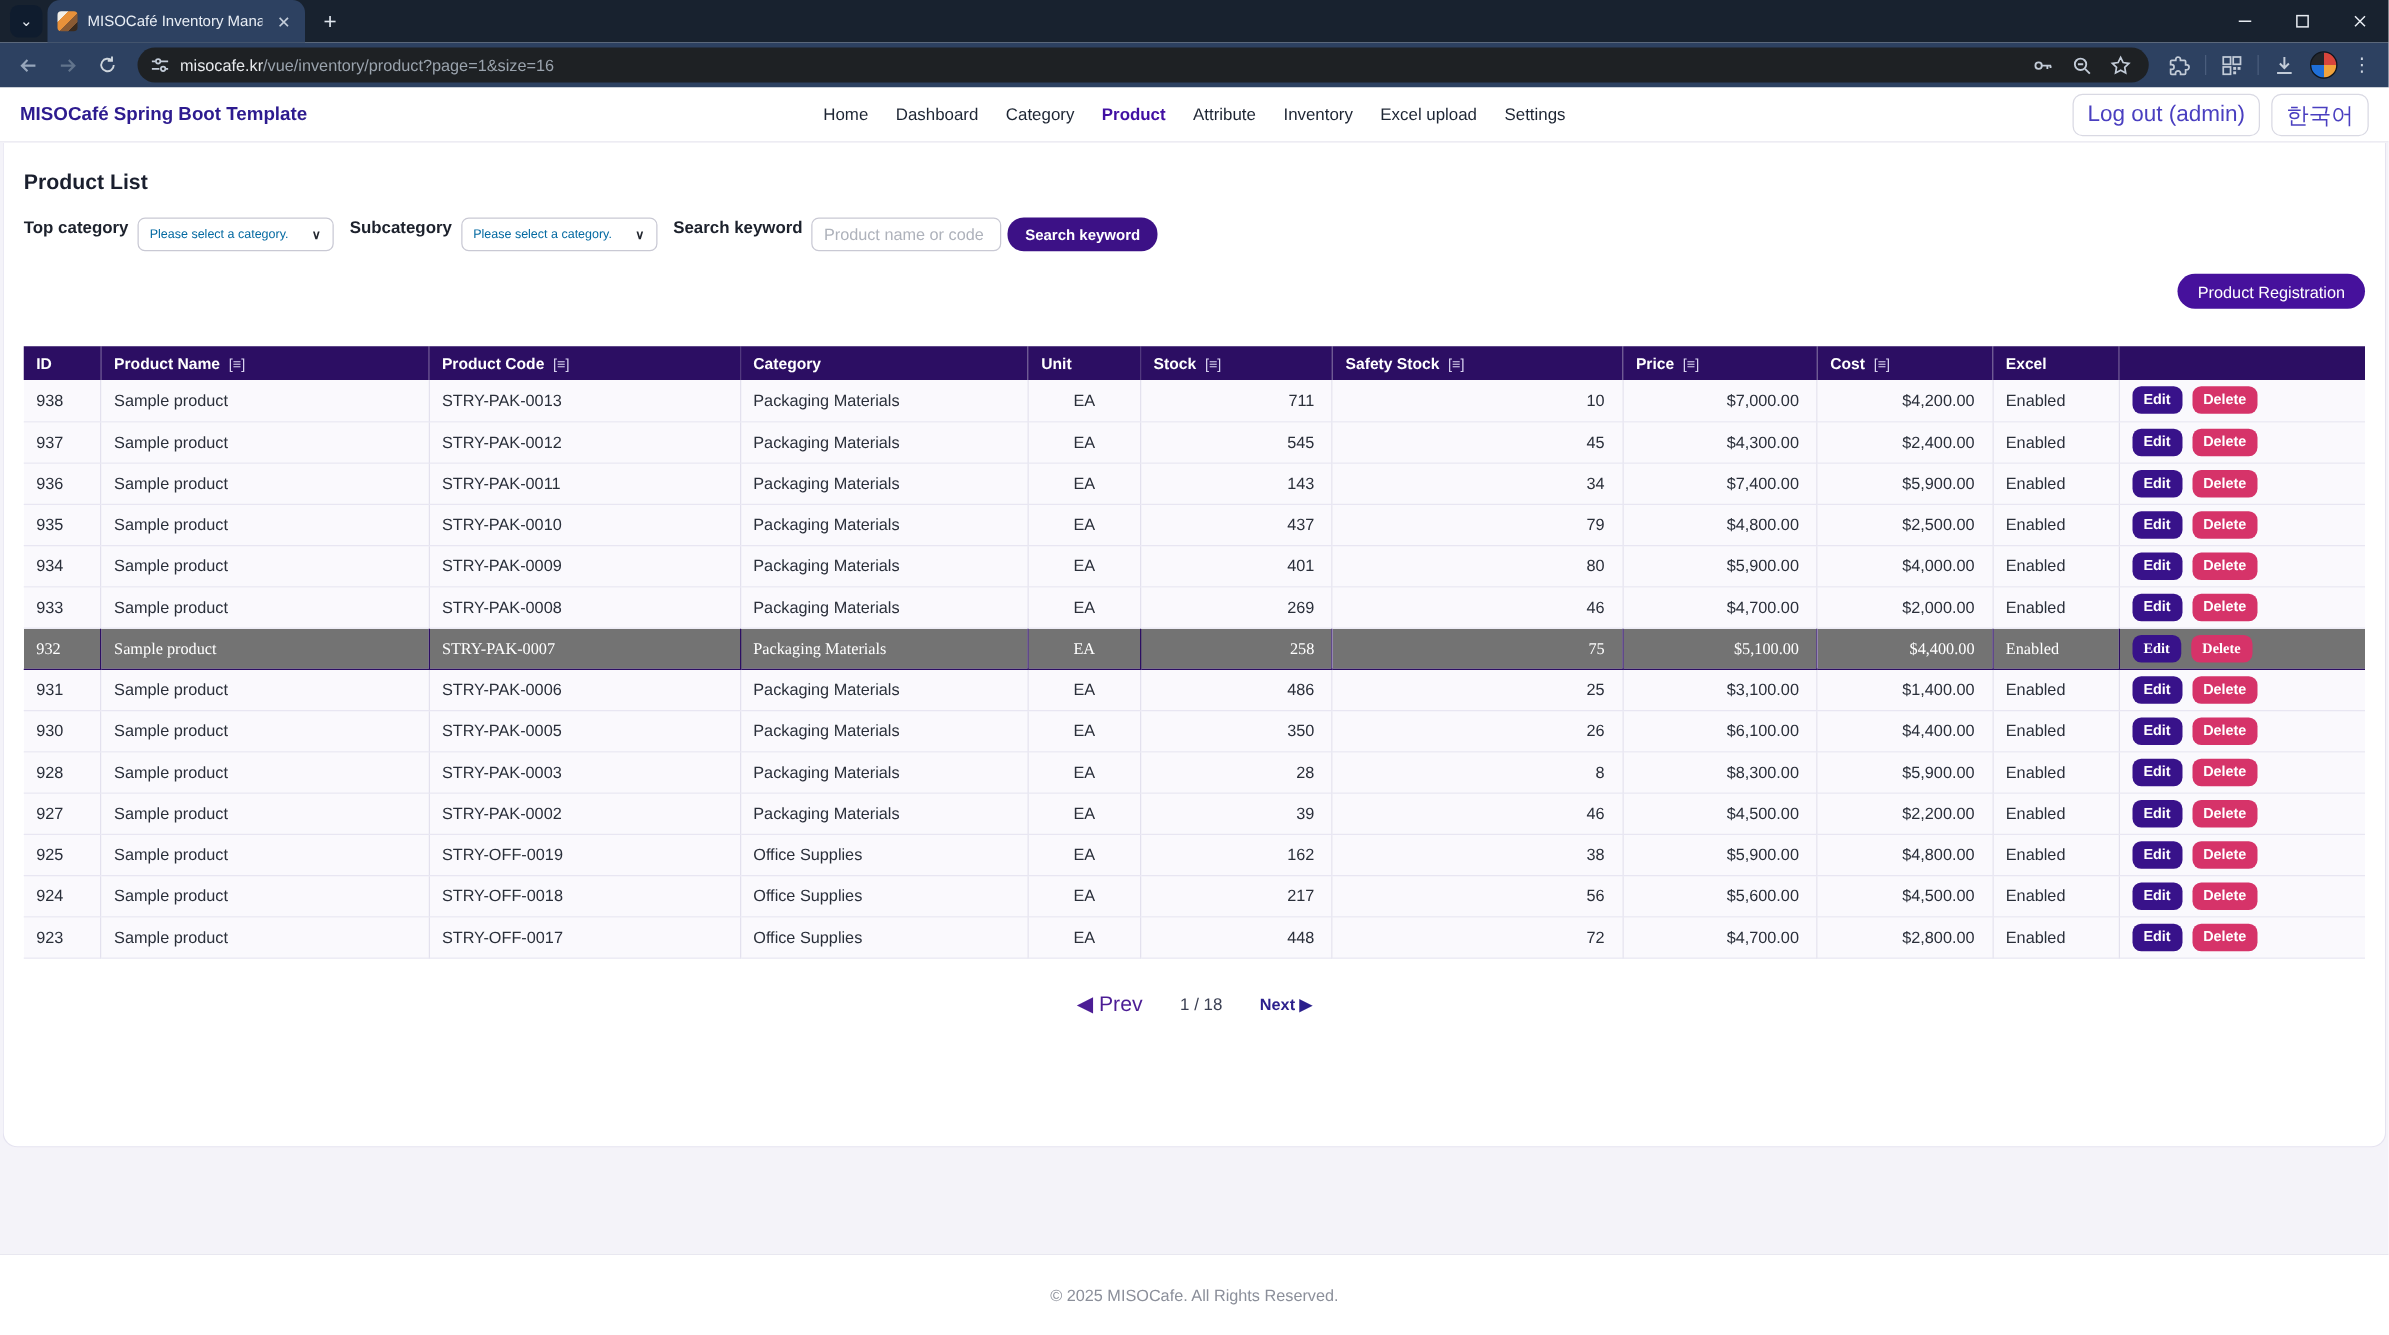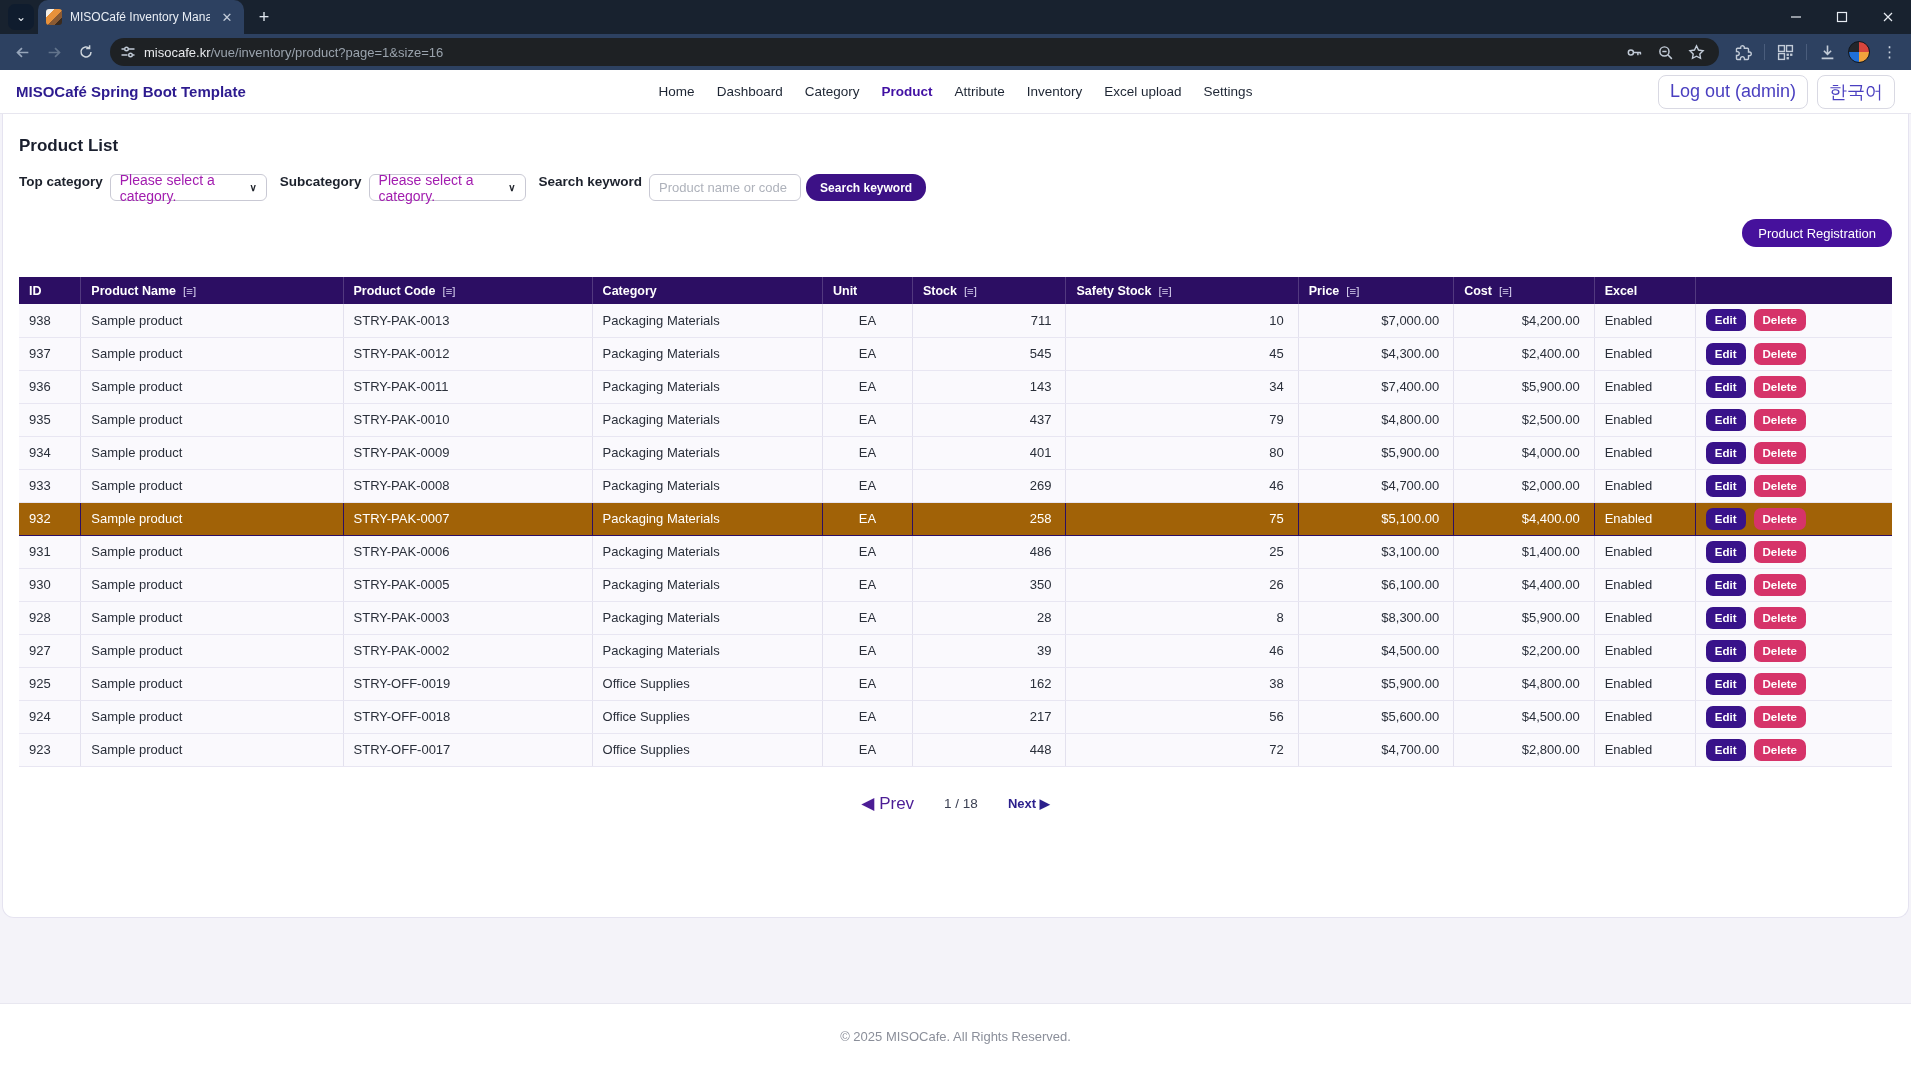--- a/index.html
+++ b/index.html
@@ -44,21 +44,21 @@
   .page-bg { height:889px; background:#f4f3f9; }
   .card { height:804px; background:#fff; margin:0 2px; border:1px solid #e5e3f0; border-top:none;
     border-radius:0 0 12px 12px; padding:0 16px; overflow:hidden; }
   .page-title { margin-top:22px; font-size:17px; font-weight:bold; color:#1a1f2e; }
 
   .filters { margin-top:18px; display:flex; align-items:flex-end; gap:13px; }
   .fgroup { display:flex; flex-direction:row; gap:7px; }
   .flabel { font-size:13.5px; font-weight:bold; color:#1c212c; }
   .select { width:157px; height:27px; border:1px solid #c9c9d4; border-radius:6px; background:#fff;
     display:flex; align-items:center; justify-content:space-between; padding:0 9px; cursor:pointer; }
-  .select span { font-size:14px; color:#a21caf; }
+  .select span { font-size:10px; color:#0369a1; }
   .select .chev { font-size:10px; color:#23272f; font-weight:bold; }
   .search-input { width:152px; height:27px; border:1px solid #c9c9d4; border-radius:6px; padding:0 9px; font-size:13px; font-family:inherit; color:#23272f; }
   .search-input::placeholder { color:#aeb2bb; }
   .btn-search { margin-left:5px; height:27px; padding:0 14px; background:#3c1186; color:#fff; border:none; border-radius:13px;
     font-size:12px; font-weight:bold; font-family:inherit; cursor:pointer; }
   .reg-row { margin-top:18px; display:flex; justify-content:flex-end; }
   .btn-register { height:28px; padding:0 16px; background:#46119c; color:#fff; border:none; border-radius:14px; font-size:13px; font-family:inherit; cursor:pointer; }
 
   
   table { margin-top:30px; width:100%; border-collapse:collapse; table-layout:fixed; }
@@ -66,21 +66,21 @@
   col.c-stock{width:8.2%} col.c-safety{width:12.4%} col.c-price{width:8.3%} col.c-cost{width:7.5%} col.c-status{width:5.4%} col.c-act{width:10.5%}
   thead th { background:#2c0e63; color:#fff; font-size:12.5px; font-weight:bold; text-align:left; height:27px;
     padding:0 10px; border-right:1px solid rgba(255,255,255,0.18); white-space:nowrap; }
   thead th:last-child { border-right:none; }
   .sort-icon { color:#d9d3f0; font-weight:normal; font-size:11.5px; margin-left:7px; cursor:pointer; }
   tbody td { height:33px; font-size:13px; color:#2a2f3a; background:#faf9fd; border-bottom:1px solid #e8e6f2;
     border-right:1px solid #e3e1ee; padding:0 10px; white-space:nowrap; overflow:hidden; }
   tbody td:last-child { border-right:none; }
   td.num { text-align:right; padding-right:14px; }
   td.ctr { text-align:center; }
-  tr.selected td { background:#a16207; color:#fff; border-color:#2c0e63; }
+  tr.selected td { background:#737373; color:#fff; border-color:#2c0e63;font-family:Liberation Serif, serif; }
   .btn-edit { height:22px; padding:0 9px; background:#38128a; color:#fff; border:none; border-radius:7px; font-size:11.5px; font-weight:bold; font-family:inherit; cursor:pointer; }
   .btn-delete { height:22px; padding:0 9px; background:#d63369; color:#fff; border:none; border-radius:7px; font-size:11.5px; font-weight:bold; font-family:inherit; cursor:pointer; margin-left:8px; }
 
   .pagination { margin-top:26px; display:flex; align-items:center; justify-content:center; gap:30px; }
   .pg-prev { font-size:17px; color:#4c1d95; cursor:default; }
   .pg-count { font-size:13.5px; color:#3a3f52; }
   .pg-next { font-size:13px; color:#2b1f8c; font-weight:bold; cursor:pointer; }
 
   footer { height:65px; background:#fff; border-top:1px solid #e8e7f0; display:flex; align-items:center; justify-content:center; }
   .copyright { font-size:13px; color:#8b8f9a; }

